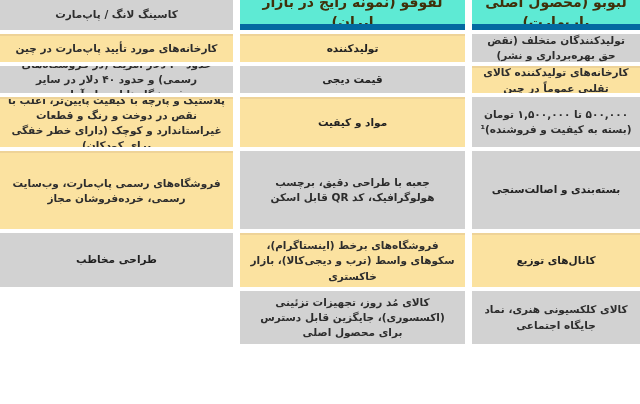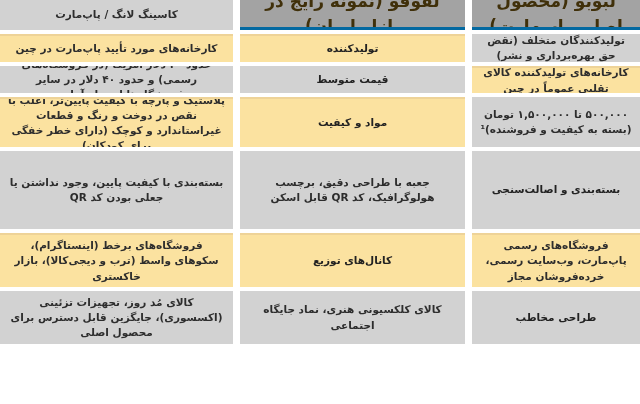--- a/index.html
+++ b/index.html
@@ -32,24 +32,24 @@
     justify-content: center;
     text-align: center;
     padding: 2px 8px;
     font-size: 10.5px;
     font-weight: bold;
     line-height: 1.45;
     color: #2d2d2d;
     overflow: hidden;
   }
   .head {
-    background: #a3a3a3;
+    background: #5eead4;
     color: #40300a;
-    font-size: 17px;
-    border-bottom: 3px solid #0369a1;
+    font-size: 14px;
+    border-bottom: 6px solid #0369a1;
   }
   .gray  { background: #d2d2d2; }
   .cream { background: #fbe2a0; border-top: 2px solid #eed398; }
   .feat  { color: #222222; }
 </style>
 </head>
 <body>
 
 <div class="table-wrap">
   <div class="grid">
@@ -57,30 +57,29 @@
     <div class="cell head">لبوبو (محصول اصلی پاپ‌مارت)</div>
     <div class="cell head">لفوفو (نمونه رایج در بازار ایران)</div>
 
     <div class="cell gray">کاسینگ لانگ / پاپ‌مارت</div>
     <div class="cell gray">تولیدکنندگان متخلف (نقض حق بهره‌برداری و نشر)</div>
 
     <div class="cell cream feat">تولیدکننده</div>
     <div class="cell cream">کارخانه‌های مورد تأیید پاپ‌مارت در چین</div>
     <div class="cell cream">کارخانه‌های تولیدکننده کالای تقلبی عموماً در چین</div>
 
-    <div class="cell gray feat">قیمت متوسط</div>
+    <div class="cell gray feat">قیمت دیجی</div>
     <div class="cell gray">حدود ۲۰ دلار آمریکا (در فروشگاه‌های رسمی) و حدود ۴۰ دلار در سایر فروشگاه‌ها ازجمله آمازون</div>
     <div class="cell gray">۵۰۰,۰۰۰ تا ۱,۵۰۰,۰۰۰ تومان (بسته به کیفیت و فروشنده)¹</div>
 
     <div class="cell cream feat">مواد و کیفیت</div>
     <div class="cell cream">پلاستیک و پارچه با کیفیت پایین‌تر، اغلب با نقص در دوخت و رنگ و قطعات غیراستاندارد و کوچک (دارای خطر خفگی برای کودکان)</div>
 
     <div class="cell gray feat">بسته‌بندی و اصالت‌سنجی</div>
     <div class="cell gray">جعبه با طراحی دقیق، برچسب هولوگرافیک، کد QR قابل اسکن</div>
-    <div class="cell gray">بسته‌بندی با کیفیت پایین، وجود نداشتن یا جعلی بودن کد QR</div>
 
     <div class="cell cream">فروشگاه‌های رسمی پاپ‌مارت، وب‌سایت رسمی، خرده‌فروشان مجاز</div>
     <div class="cell cream feat">کانال‌های توزیع</div>
     <div class="cell cream">فروشگاه‌های برخط (اینستاگرام)، سکوهای واسط (ترب و دیجی‌کالا)، بازار خاکستری</div>
 
     <div class="cell gray feat">طراحی مخاطب</div>
     <div class="cell gray">کالای کلکسیونی هنری، نماد جایگاه اجتماعی</div>
     <div class="cell gray">کالای مُد روز، تجهیزات تزئینی (اکسسوری)، جایگزین قابل دسترس برای محصول اصلی</div>
 
   </div>

